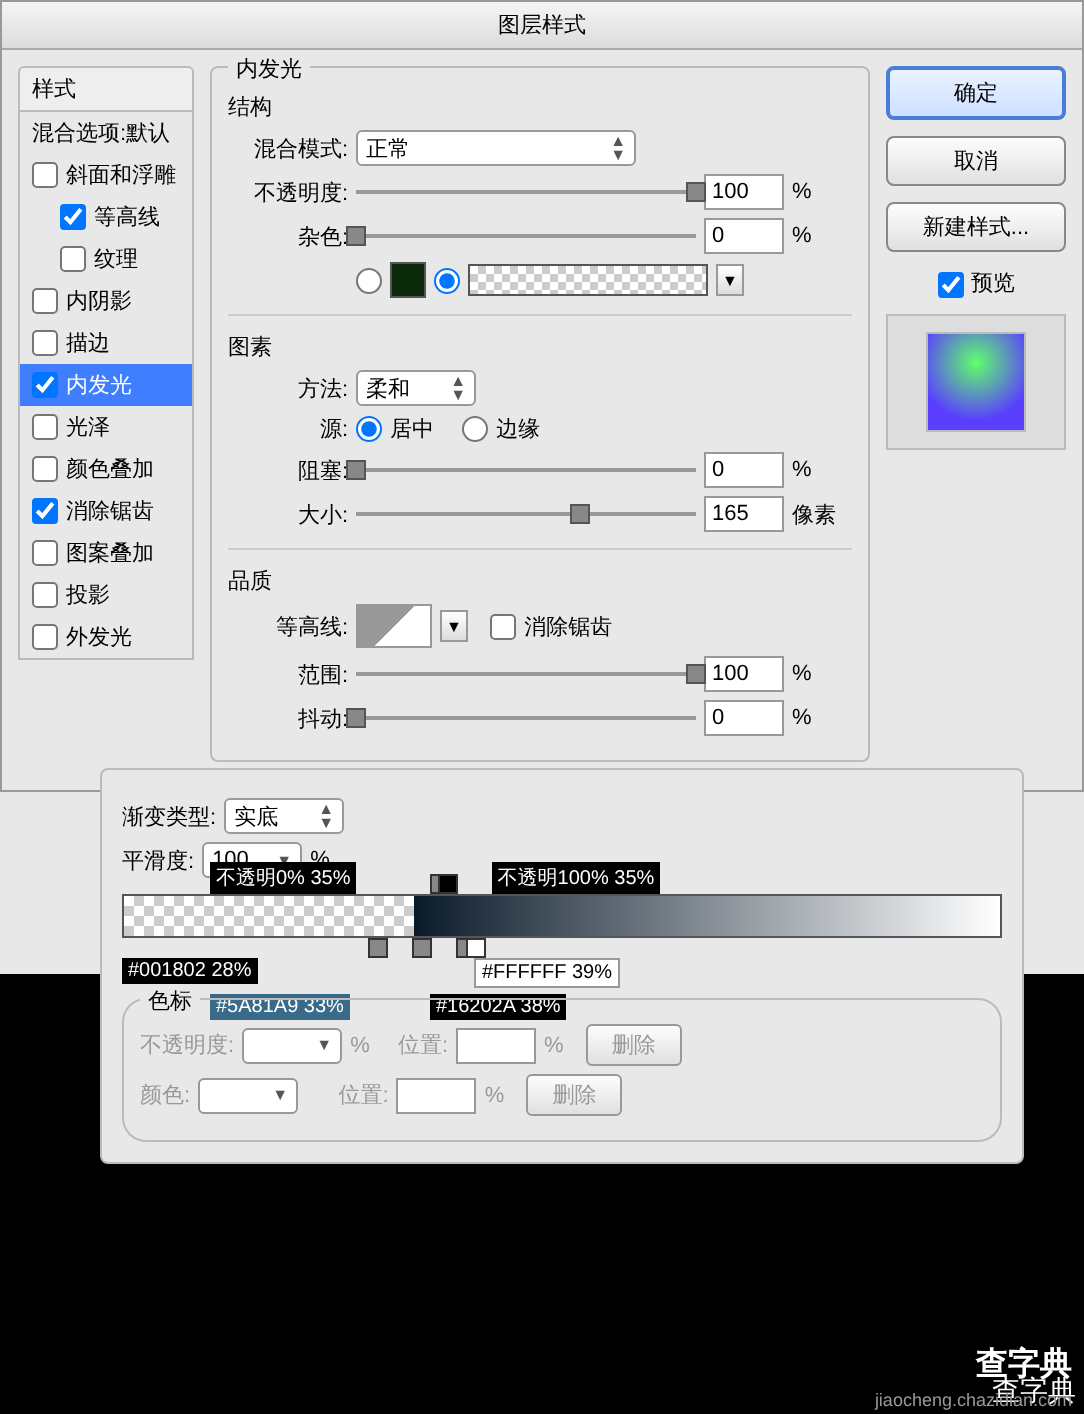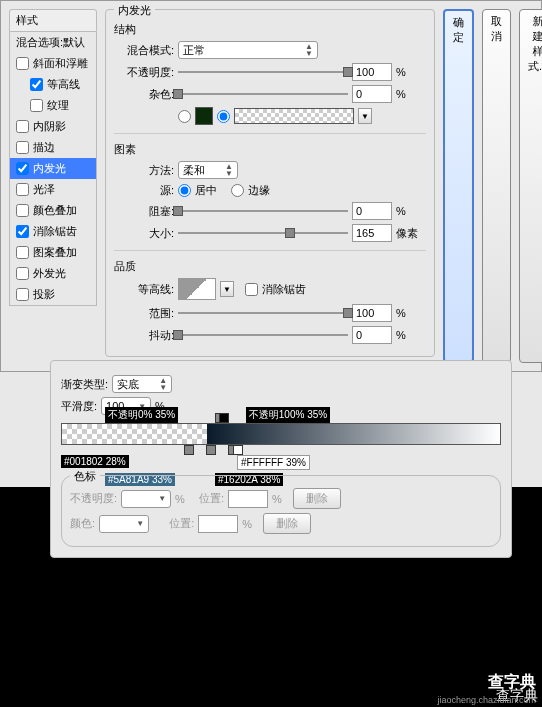--- a/index.html
+++ b/index.html
@@ -26,21 +26,21 @@
 .slider { flex: 1; height: 14px; position: relative; background: transparent; }
 .slider-track { position: absolute; top: 6px; left: 0; right: 0; height: 2px; background: #999; }
 .slider-thumb { position: absolute; top: 2px; width: 10px; height: 10px; background: #888; border: 1px solid #555; transform: translateX(-50%); }
 .numbox { width: 40px; height: 18px; border: 1px solid #999; background: #fff; text-align: left; padding: 0 3px; }
 .unit { width: 30px; }
 .color-swatch { width: 18px; height: 18px; border: 1px solid #555; display: inline-block; }
 input[type=radio] { margin: 0; }
 .gradient-preview { width: 120px; height: 16px; border: 1px solid #555; background: repeating-conic-gradient(#ccc 0 25%, #fff 0 50%) 0 0/8px 8px; }
 .arrow-btn { width: 14px; height: 16px; border: 1px solid #999; background: linear-gradient(#fff,#ddd); display: inline-flex; align-items: center; justify-content: center; font-size: 8px; }
 .contour-swatch { width: 38px; height: 22px; border: 1px solid #999; background: linear-gradient(135deg,#999 50%,#fff 50%); }
-.right-panel { width: 90px; display: flex; flex-direction: row; gap: 8px; align-items: stretch; }
+.right-panel { width: 90px; display: flex; flex-direction: column; gap: 8px; align-items: stretch; }
 .btn { border: 1px solid #888; border-radius: 4px; padding: 4px 8px; background: linear-gradient(#fdfdfd,#e0e0e0); text-align: center; cursor: pointer; }
 .btn.primary { border: 2px solid #4a7dd6; background: linear-gradient(#eaf3ff,#cde0ff); }
 .preview-check { display: flex; align-items: flex-end; gap: 4px; justify-content: center; }
 .preview-swatch { width: 50px; height: 50px; border: 1px solid #bbb; margin: 0 auto; background: radial-gradient(circle at 50% 30%, #5fff6a, #5a3fff 70%); background-color: #ddd; padding: 4px; }
 .gradient-editor { margin: 8px; margin-top: 0; padding: 10px; border: 1px solid #bbb; border-radius: 4px; position: relative; background: #e8e8e8; }
 .grad-bar-wrap { position: relative; margin: 8px 0 20px 0; }
 .grad-bar { height: 22px; border: 1px solid #555; position: relative; overflow: hidden; }
 .grad-bg-checker { position: absolute; inset: 0; background: repeating-conic-gradient(#ccc 0 25%, #fff 0 50%) 0 0/10px 10px; }
 .grad-fill { position: absolute; top: 0; bottom: 0; left: 33%; right: 0; background: linear-gradient(to right, #0a1a2a, #ffffff); }
 .opacity-stop, .color-stop { position: absolute; width: 10px; height: 10px; background: #888; border: 1px solid #333; }
@@ -60,20 +60,21 @@
 </style>
 </head>
 <body>
 
 <div class="outer">
 <div class="black-bg">
   <span class="watermark">查字典</span>
 </div>
 
 <div class="dialog">
+  <div class="title-bar">图层样式</div>
   <div class="main">
 
     <div class="styles-panel">
       <div class="styles-header">样式</div>
       <div class="styles-list">
         <div class="style-item">混合选项:默认</div>
         <div class="style-item">
               <input type="checkbox" style="">
               <span>斜面和浮雕</span>
             </div>
@@ -108,25 +109,25 @@
         <div class="style-item">
               <input type="checkbox" checked="" style="">
               <span>消除锯齿</span>
             </div>
         <div class="style-item">
               <input type="checkbox" style="">
               <span>图案叠加</span>
             </div>
         <div class="style-item">
               <input type="checkbox" style="">
+              <span>投影</span>
+            </div>
+        <div class="style-item">
+              <input type="checkbox" style="">
               <span>外发光</span>
-            </div>
-        <div class="style-item">
-              <input type="checkbox" style="">
-              <span>投影</span>
             </div>
       </div>
     </div>
 
     <div class="center-panel">
       <div class="fieldset">
         <div class="fieldset-legend">内发光</div>
 
         <div class="sub-legend">结构</div>
         <div class="row">

